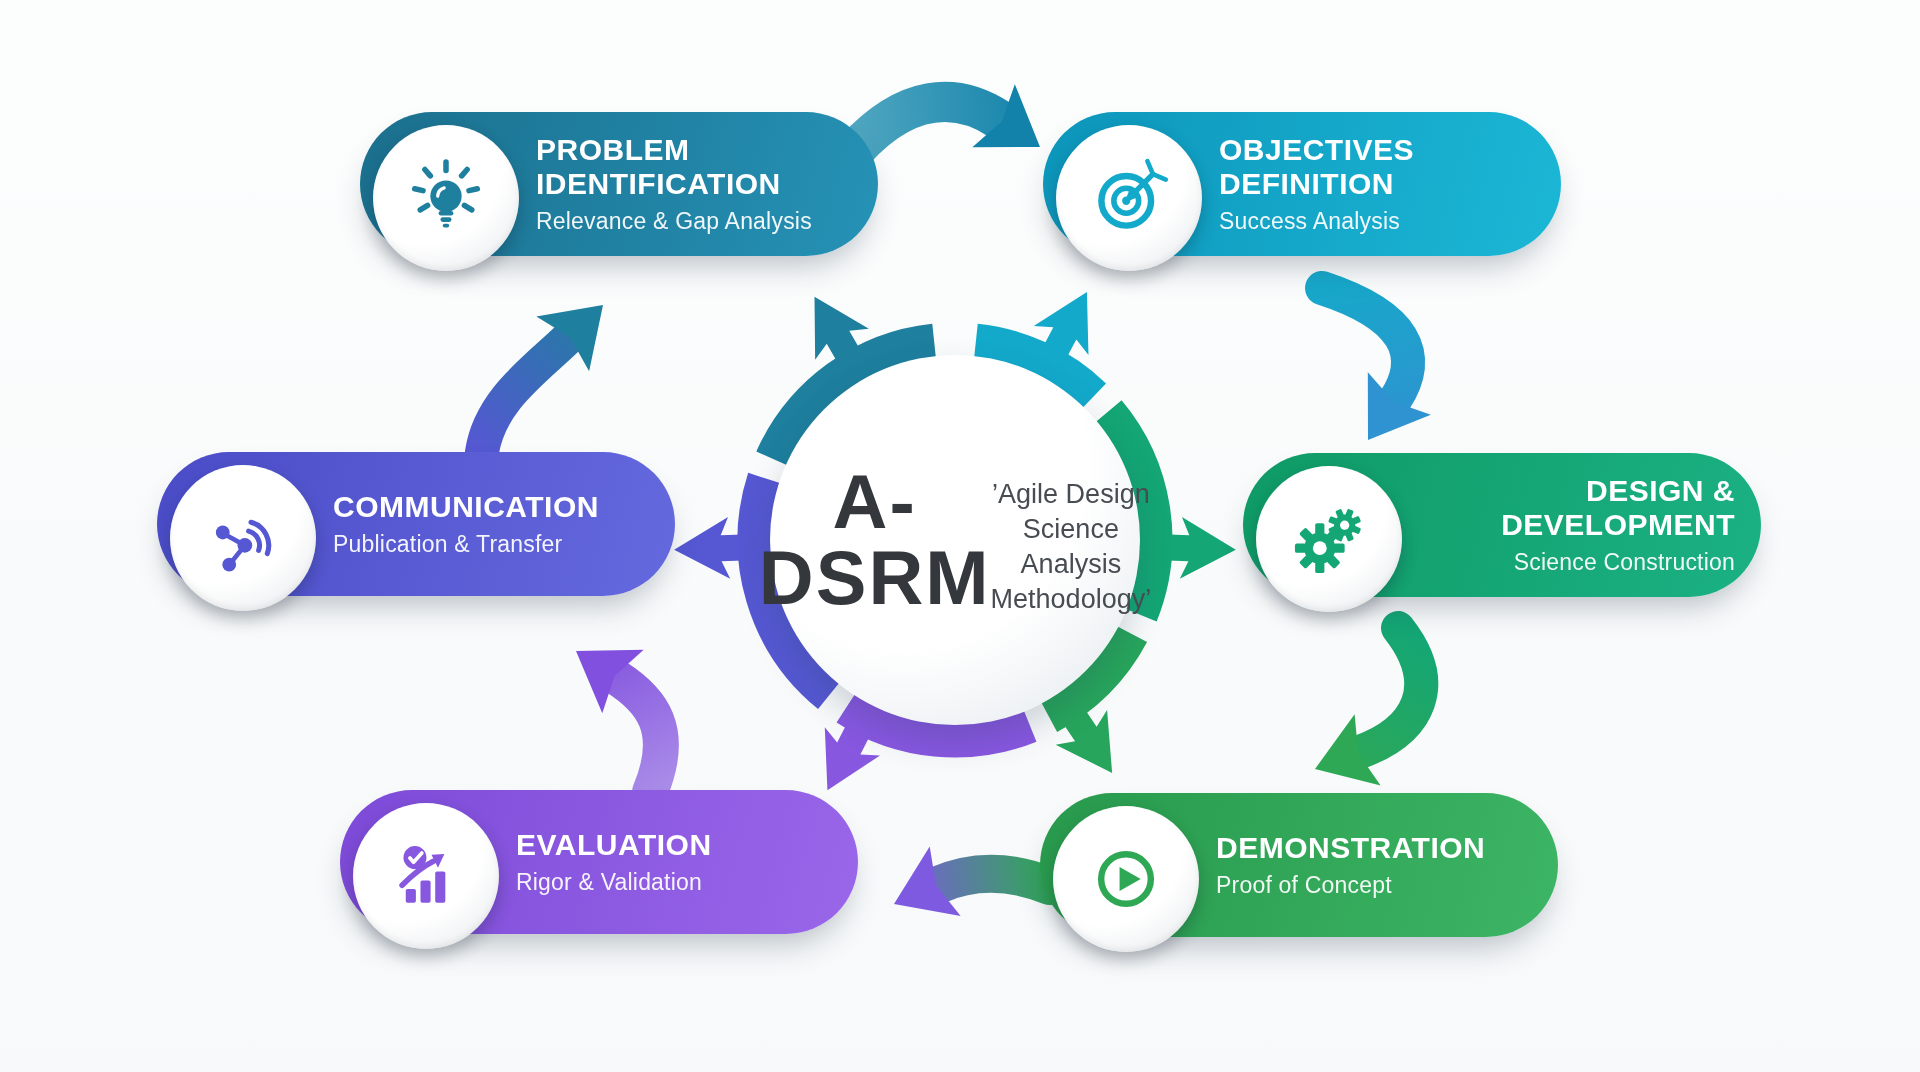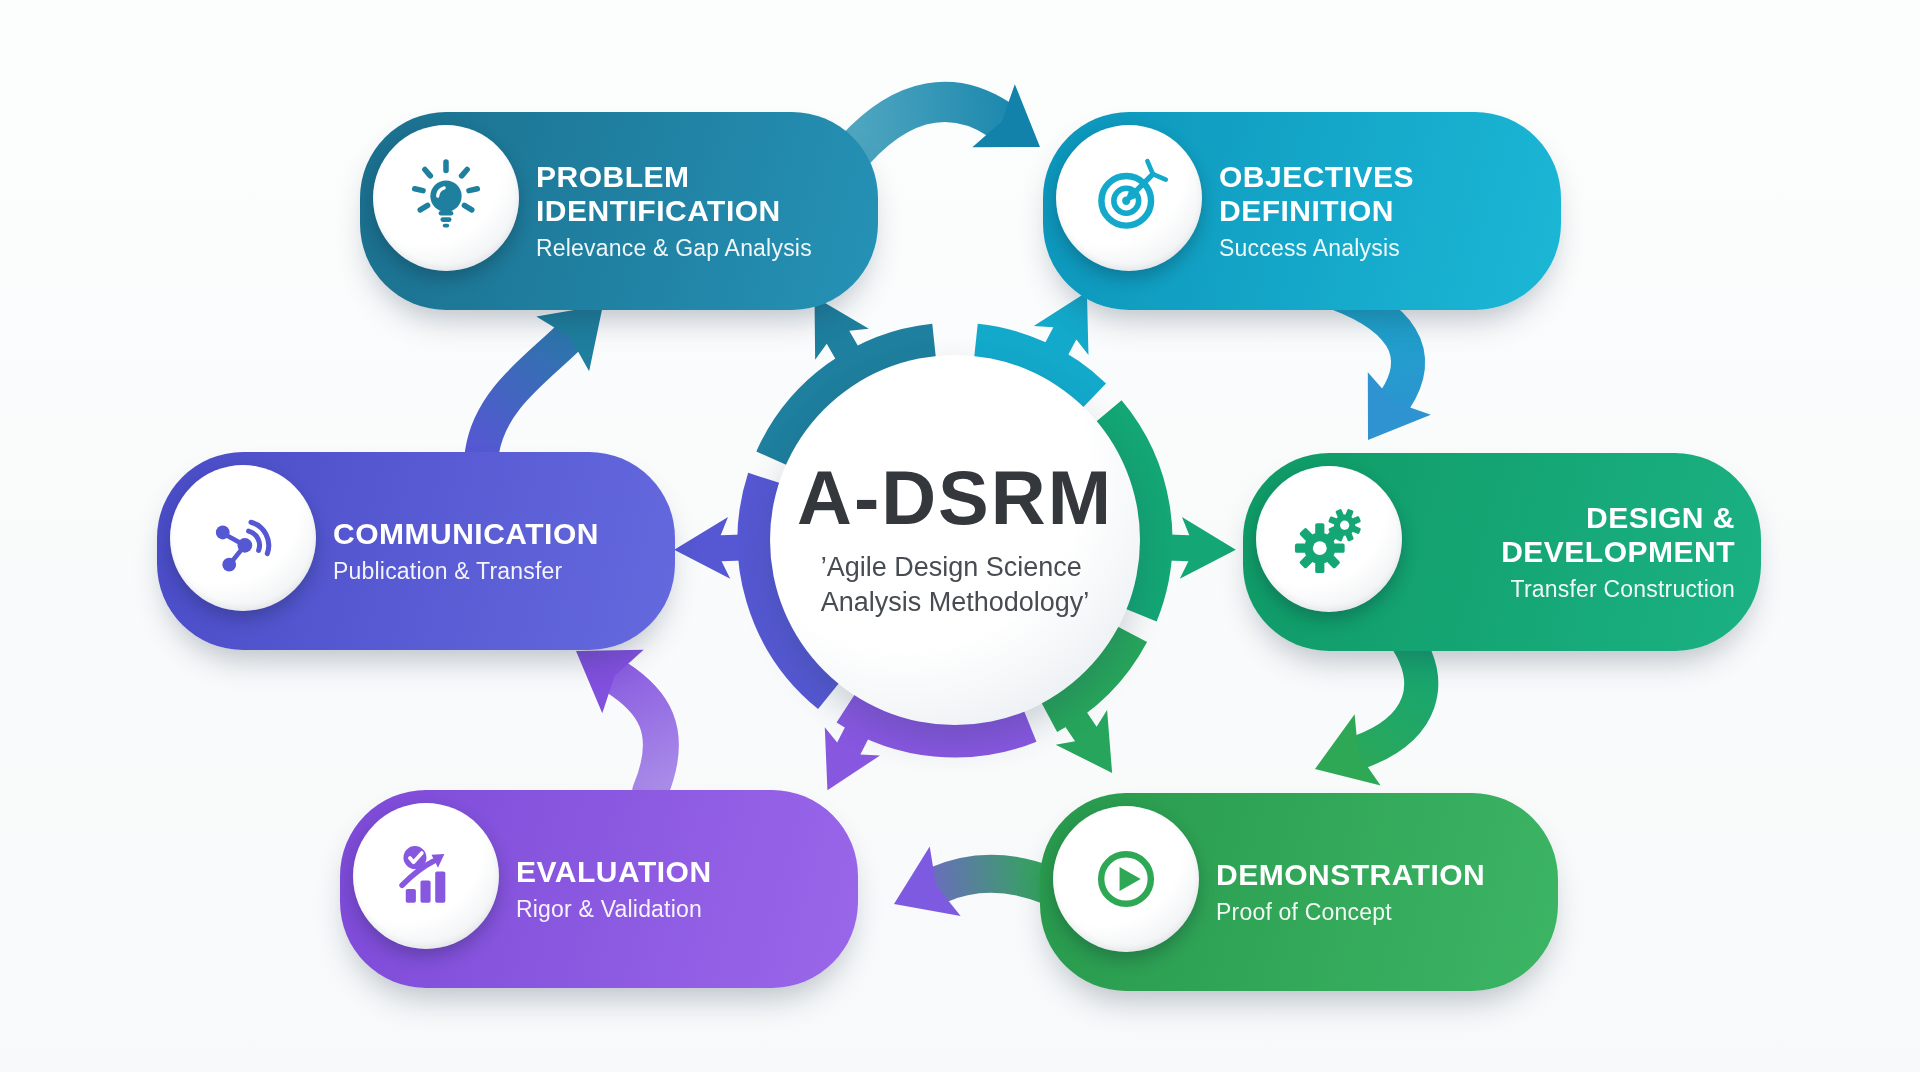--- a/index.html
+++ b/index.html
@@ -5,21 +5,21 @@
   html,body{margin:0;padding:0;}
   body{
     width:1920px;height:1072px;position:relative;overflow:hidden;
     background:linear-gradient(180deg,#fcfdfd,#f7f9fa);
     font-family:"Liberation Sans", sans-serif;
   }
   .layer{position:absolute;left:0;top:0;width:1920px;height:1072px;}
   svg.diagram{z-index:1;}
   
   .stage{
-    position:absolute;width:518px;height:198px;border-radius:86px;
+    position:absolute;width:518px;height:144px;border-radius:86px;
     display:flex;align-items:center;z-index:3;
     box-shadow:0 18px 32px -10px rgba(25,45,70,.30);
   }
   .s-problem    {left:360px;  top:112px; background:linear-gradient(105deg,#1b6f8d,#2592b6);}
   .s-objectives {left:1043px; top:112px; background:linear-gradient(105deg,#0c95ba,#1cb7d6);}
   .s-design     {left:1243px; top:453px; background:linear-gradient(105deg,#0f9a66,#1bb183);text-align:right;}
   .s-demo       {left:1040px; top:793px; background:linear-gradient(105deg,#28994c,#3cb565);}
   .s-eval       {left:340px;  top:790px; background:linear-gradient(105deg,#7c4ad7,#9a67ea);}
   .s-comm       {left:157px;  top:452px; background:linear-gradient(105deg,#4a4cc7,#6569de);}
   .icon-circle{
@@ -35,21 +35,21 @@
     line-height:1.13;text-transform:uppercase;
   }
   .stage-subtitle{
     color:rgba(255,255,255,.93);font-size:23px;font-weight:400;margin-top:7px;letter-spacing:.2px;
   }
   
   .center-circle{
     position:absolute;left:770px;top:355px;width:370px;height:370px;border-radius:50%;z-index:2;
     background:radial-gradient(circle at 36% 30%, #ffffff 52%, #f0f3f5 76%, #e2e7eb);
     box-shadow:0 16px 34px rgba(30,55,80,.20);
-    display:flex;flex-direction:column;align-items:center;justify-content:center;text-align:left;
+    display:flex;flex-direction:row;align-items:center;justify-content:center;text-align:center;
   }
   .center-title{font-size:76px;font-weight:800;color:#34383d;letter-spacing:2px;line-height:1;}
   .center-subtitle{margin-top:14px;font-size:27px;font-weight:400;color:#474c52;line-height:1.3;}
 </style>
 </head>
 <body>
 
 <svg class="layer diagram" viewBox="0 0 1920 1072">
   <defs>
     <linearGradient id="g1" gradientUnits="userSpaceOnUse" x1="855" y1="150" x2="1045" y2="140">
@@ -196,21 +196,21 @@
         <rect x="63.5" y="17" width="7" height="9" rx="1.5" transform="rotate(292 67 35)"></rect>
         <rect x="63.5" y="17" width="7" height="9" rx="1.5" transform="rotate(337 67 35)"></rect>
         <circle cx="67" cy="35" r="11.5"></circle>
       </g>
       <circle cx="40" cy="60" r="7.5" fill="#ffffff"></circle>
       <circle cx="67" cy="35" r="5" fill="#ffffff"></circle>
     </svg>
   </div>
   <div class="stage-text">
     <div class="stage-title">DESIGN &amp; DEVELOPMENT</div>
-    <div class="stage-subtitle">Transfer Construction</div>
+    <div class="stage-subtitle">Science Construction</div>
   </div>
 </div>
 
 <div class="stage s-demo">
   <div class="icon-circle">
     <svg viewBox="0 0 100 100">
       <circle cx="50" cy="50" r="27" fill="none" stroke="#2fa855" stroke-width="7"></circle>
       <polygon points="43,37 43,63 66,50" fill="#2fa855"></polygon>
     </svg>
   </div>

